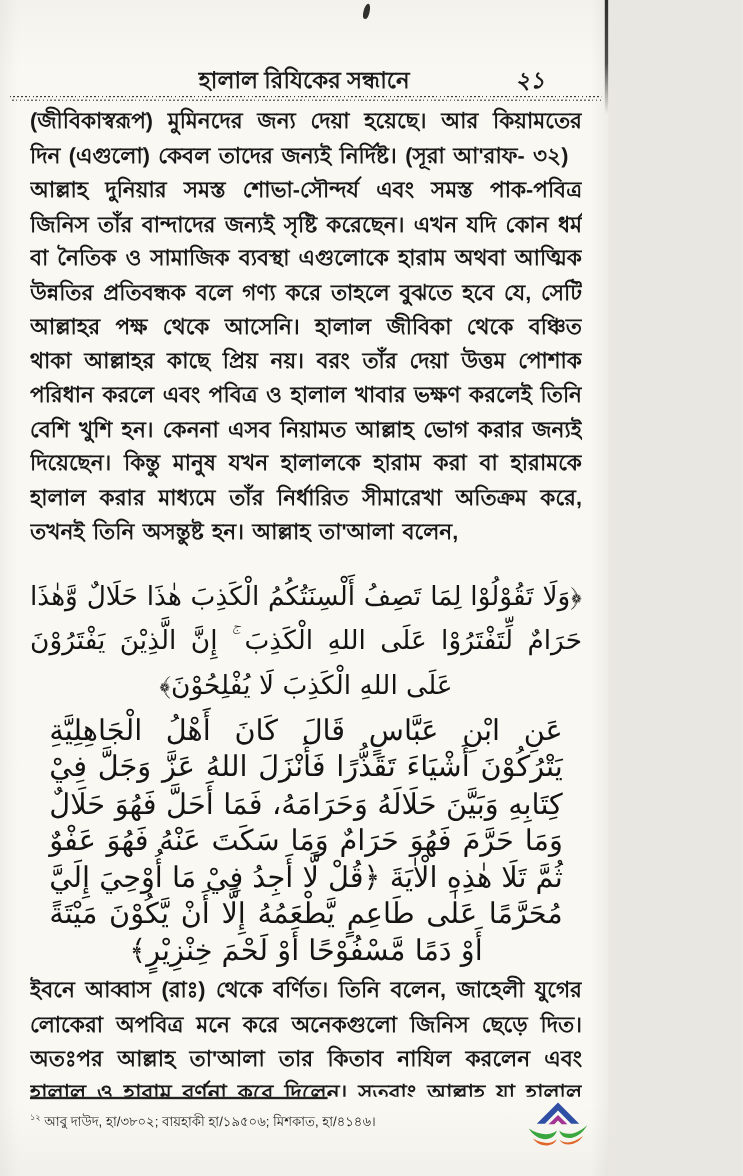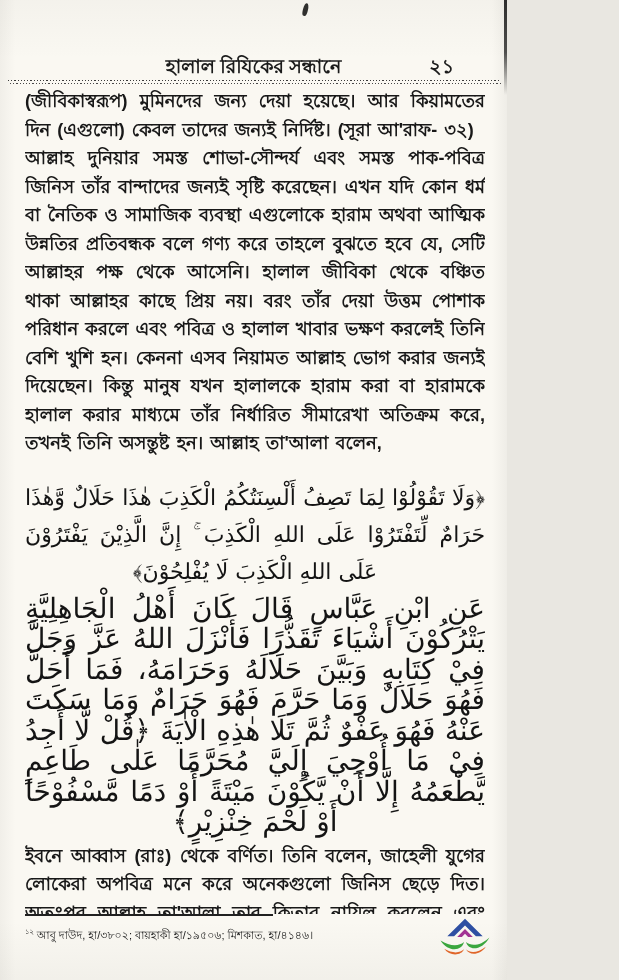--- a/index.html
+++ b/index.html
@@ -35,21 +35,21 @@
   .header {
     position: absolute; top: 52px; left: 25px; right: 25px; height: 26px;
   }
   .running-title {
     position: absolute; left: 0; right: 0; top: 0;
     margin: 0; text-align: center;
     font-size: 19px; font-weight: bold; color: #1b1b1b;
   }
   .page-number {
     position: absolute; right: 28px; top: 0;
-    font-size: 19px; font-weight: bold;
+    font-size: 19px; font-weight: bold; font-style: italic;
   }
   .dotted-rule {
     position: absolute; top: 80px; left: 8px; right: 6px; height: 5px;
     background-image:
       repeating-linear-gradient(90deg, #3b3b3b 0 1.3px, rgba(0,0,0,0) 1.3px 3.2px),
       repeating-linear-gradient(90deg, #4a4a4a 0 1.3px, rgba(0,0,0,0) 1.3px 3.2px);
     background-size: 100% 1.4px, 100% 1.2px;
     background-position: 0 0, 1.6px 2.8px;
     background-repeat: no-repeat;
   }
@@ -65,21 +65,21 @@
     color: #181818;
     font-weight: bold;
   }
   .ar {
     direction: rtl;
     font-family: "DejaVu Serif", "Liberation Serif", serif;
     text-align: justify; text-align-last: center;
     color: #141414;
   }
   .ar-verse { font-size: 22px; line-height: 37px; margin: 21px 0 4px; }
-  .ar-hadith { font-size: 28px; line-height: 30.5px; margin: 3px 0 4px; }
+  .ar-hadith { font-size: 24px; line-height: 30.5px; margin: 3px 16px 4px; }
   sup { font-size: 0.62em; vertical-align: super; line-height: 0; }
   
   .footnote-sep {
     position: absolute; left: 25px; top: 914px;
     width: 248px; height: 2px; background: #212121;
   }
   .footnote {
     position: absolute; left: 25px; top: 924px; right: 75px;
     font-size: 11px; line-height: 22px; color: #1d1d1d;
   }

